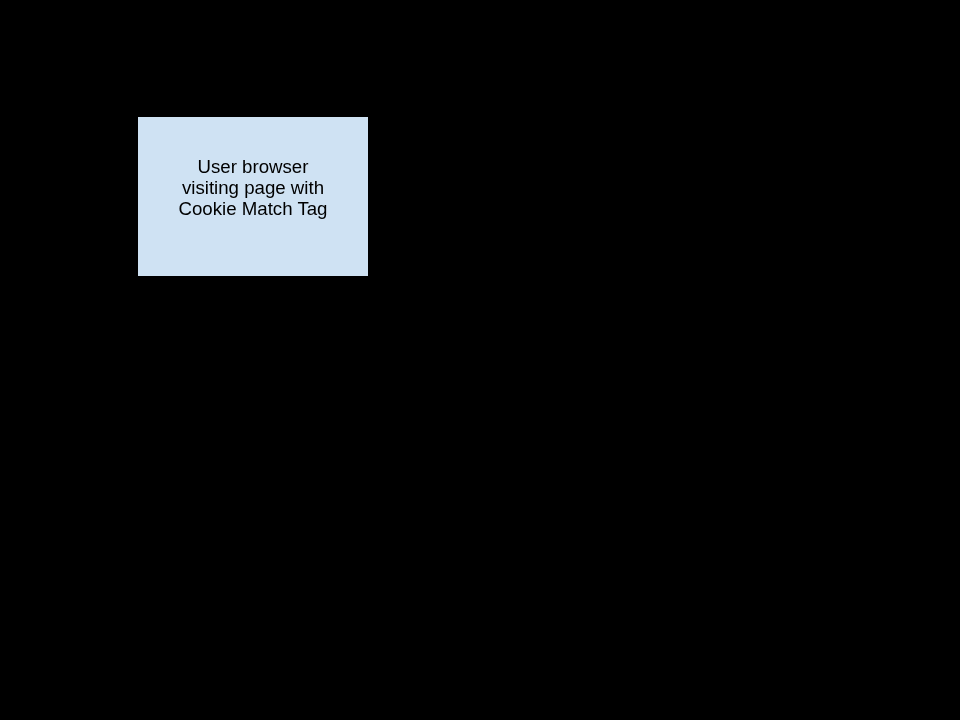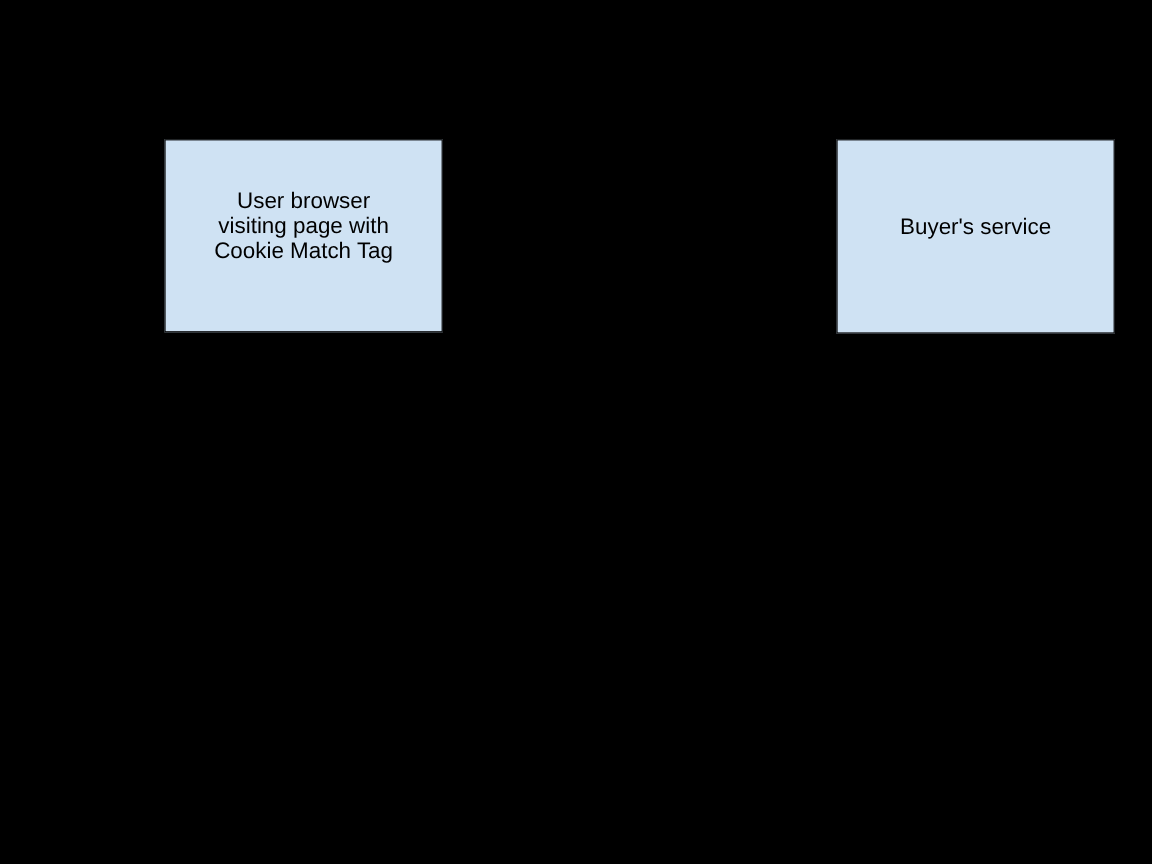--- a/index.html
+++ b/index.html
@@ -63,18 +63,15 @@
 <body>
 
 <div class="canvas">
 
   <div class="node node-user">
     <span class="node-label">User browser
 visiting page with
 Cookie Match Tag</span>
   </div>
 
-  <div class="node node-buyer">
-    <span class="node-label">Buyer's service</span>
-  </div>
 
 
 </div>
 
 </body></html>

